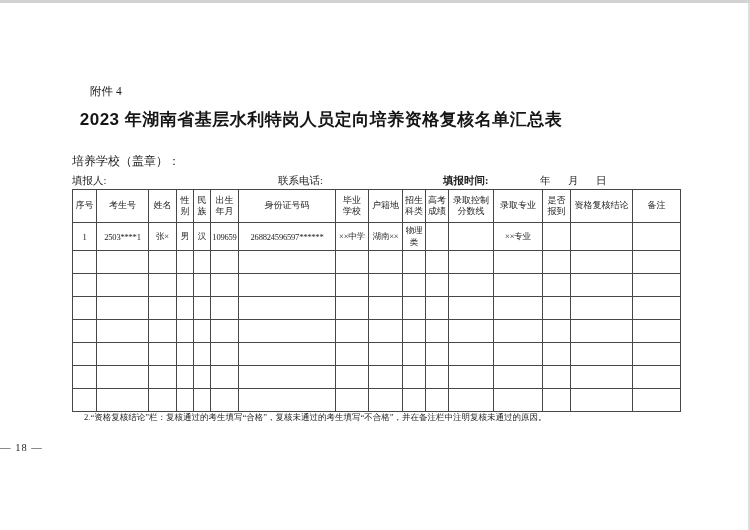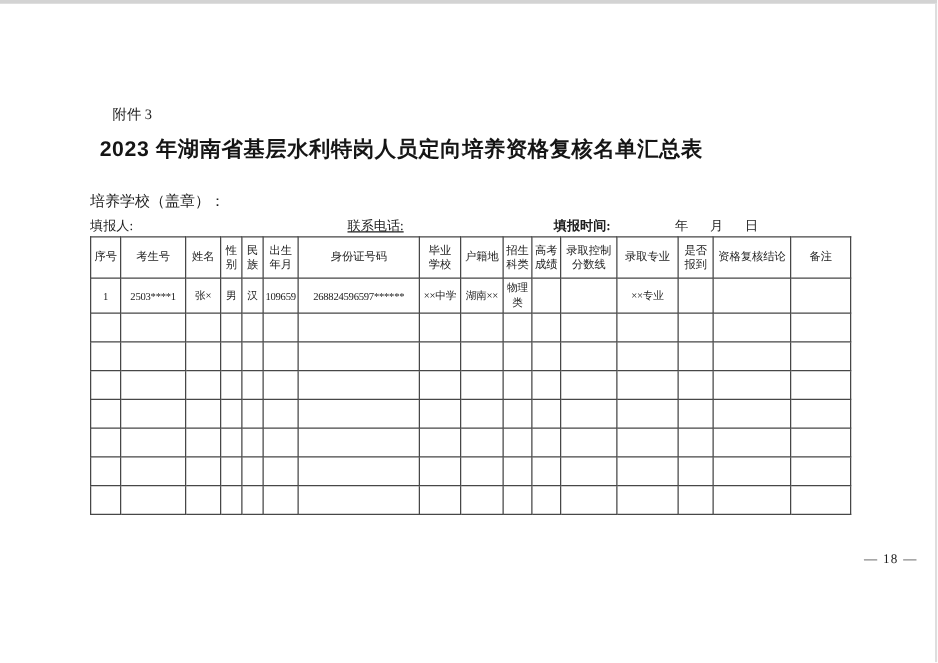--- a/index.html
+++ b/index.html
@@ -13,50 +13,50 @@
   .attachment{position:absolute;left:90px;top:84px;font-size:11.5px;color:#1e1e1e;}
   .title{
     position:absolute;left:0;top:108px;width:642px;margin:0;text-align:center;
     font-size:17px;font-weight:bold;letter-spacing:.5px;color:#151515;
     font-family:"Liberation Sans","DejaVu Sans",sans-serif;
   }
   .school{position:absolute;left:72px;top:153px;font-size:12px;color:#1e1e1e;}
   .info-line{position:absolute;left:0;top:174px;width:692px;height:14px;font-size:10.5px;color:#1e1e1e;}
   .info-line span{position:absolute;white-space:nowrap;}
   .lbl-filler{left:72px;}
-  .lbl-phone{left:278px;text-decoration:underline;}
+  .lbl-phone{left:278px;}
   .lbl-time{left:443px;font-weight:bold;}
   .lbl-year{left:540px;}
   .lbl-month{left:568px;}
   .lbl-day{left:596px;}
   table.tbl{
     position:absolute;left:72px;top:189px;width:608px;
     border-collapse:collapse;table-layout:fixed;
   }
   .tbl th,.tbl td{
     border:1px solid #474747;padding:0 1px;text-align:center;vertical-align:middle;
     overflow:hidden;color:#222;
   }
   .tbl th{
     height:32px;font-weight:normal;font-size:9px;line-height:1.25;white-space:pre-line;
   }
   .tbl tr.r1 td{height:27px;font-size:8.5px;letter-spacing:-.2px;}
   .tbl tr.er td{height:22px;}
   .notes{position:absolute;left:72px;top:409px;font-size:8.5px;color:#1e1e1e;line-height:17px;}
   .notes .note2{margin-left:12px;}
-  .pagenum{position:absolute;left:0;top:442px;width:734px;text-align:right;font-size:10.5px;letter-spacing:1px;color:#1e1e1e;}
+  .pagenum{position:absolute;left:0;top:442px;width:734px;text-align:left;font-size:10.5px;letter-spacing:1px;color:#1e1e1e;}
 </style>
 </head>
 <body>
 
 <div class="page">
   <div class="scan-edge-top"></div>
   <div class="scan-edge-right"></div>
 
-  <div class="attachment">附件 3</div>
+  <div class="attachment">附件 4</div>
   <h1 class="title">2023 年湖南省基层水利特岗人员定向培养资格复核名单汇总表</h1>
   <div class="school">培养学校（盖章）：</div>
 
   <div class="info-line">
     <span class="lbl-filler">填报人:</span>
     <span class="lbl-phone">联系电话:</span>
     <span class="lbl-time">填报时间:</span>
     <span class="lbl-year">年</span>
     <span class="lbl-month">月</span>
     <span class="lbl-day">日</span>
@@ -250,16 +250,17 @@
           <td></td>
           <td></td>
           <td></td>
           <td></td>
           <td></td>
         </tr>
     </tbody>
   </table>
 
   <div class="notes">
+    <div class="note2">2.“资格复核结论”栏：复核通过的考生填写“合格”，复核未通过的考生填写“不合格”，并在备注栏中注明复核未通过的原因。</div>
   </div>
 
   <div class="pagenum">— 18 —</div>
 </div>
 
 </body></html>

